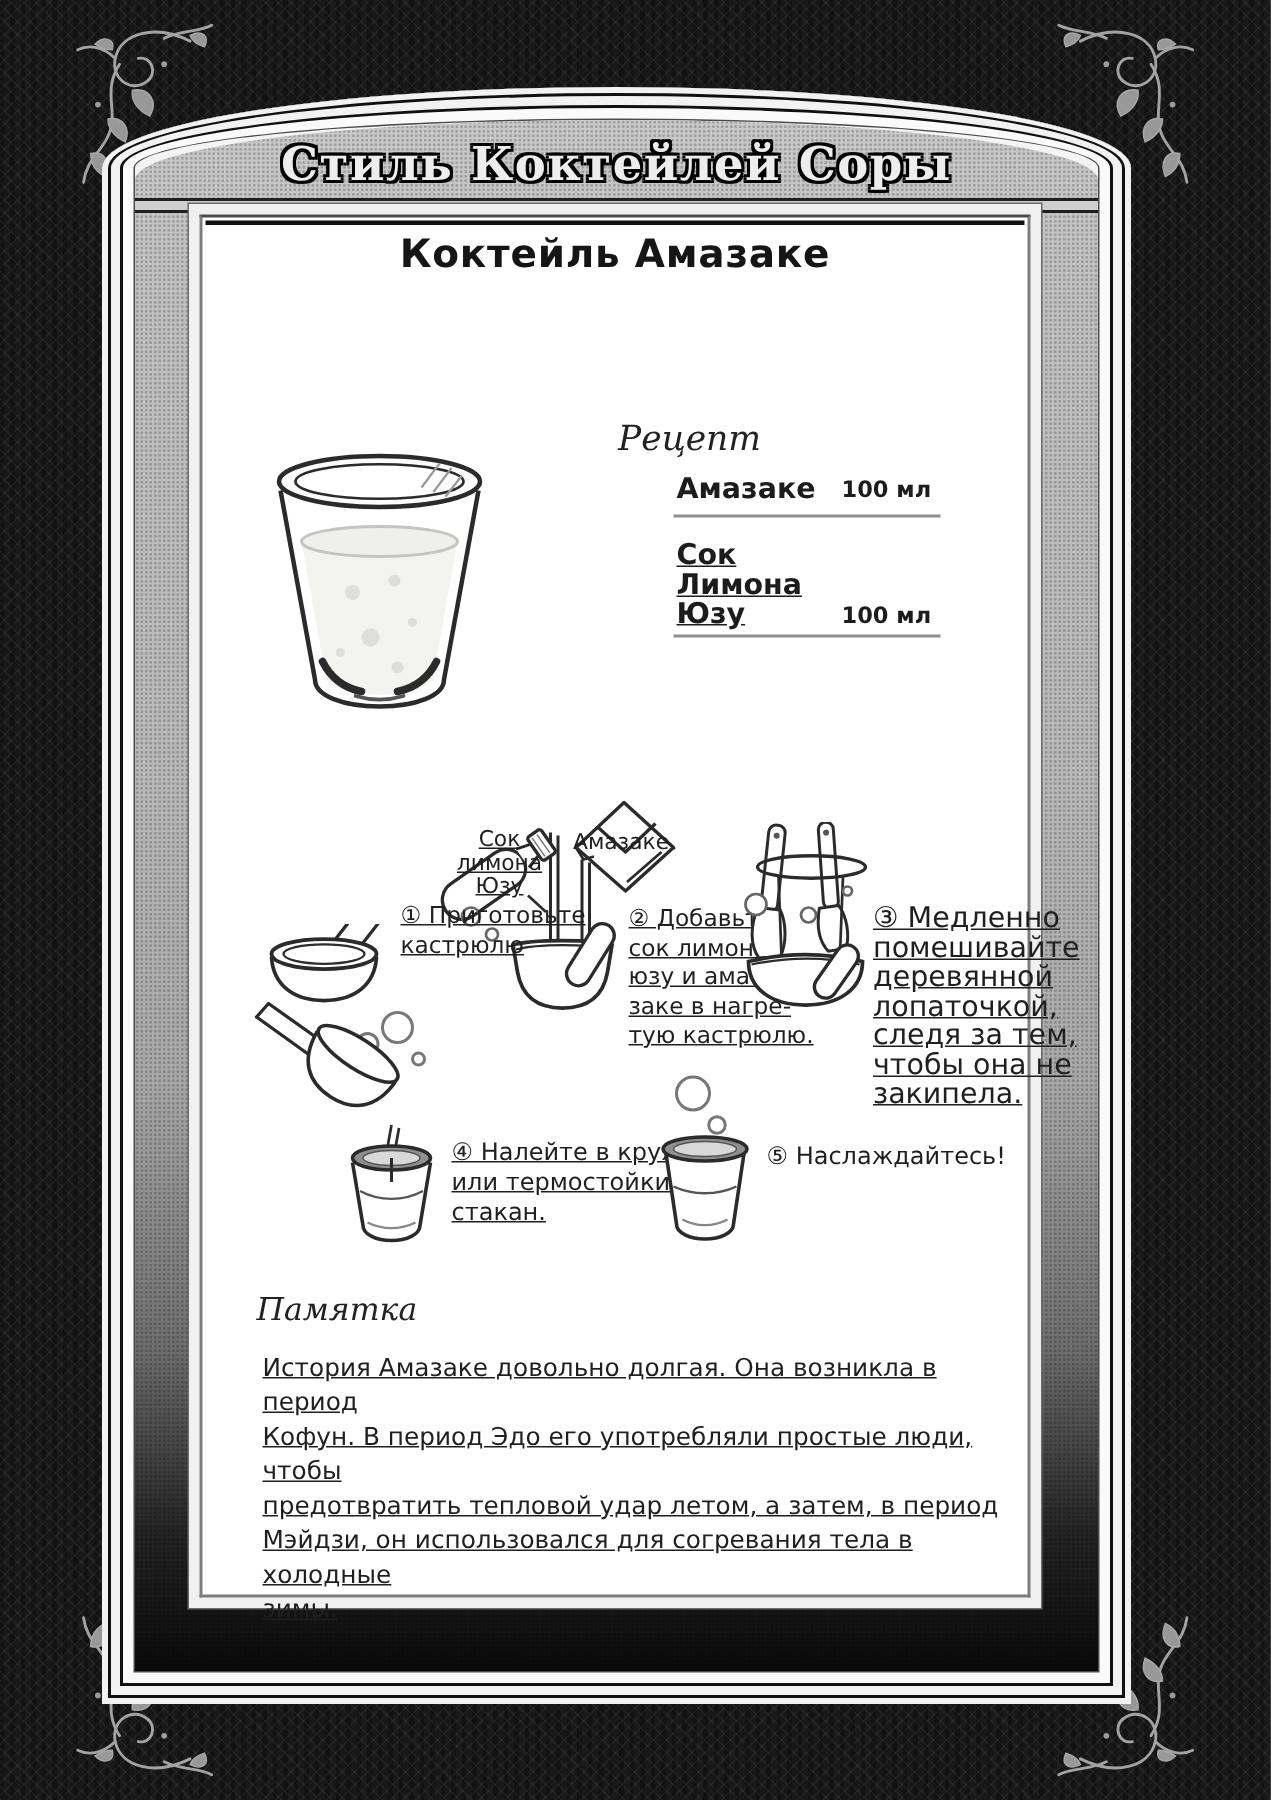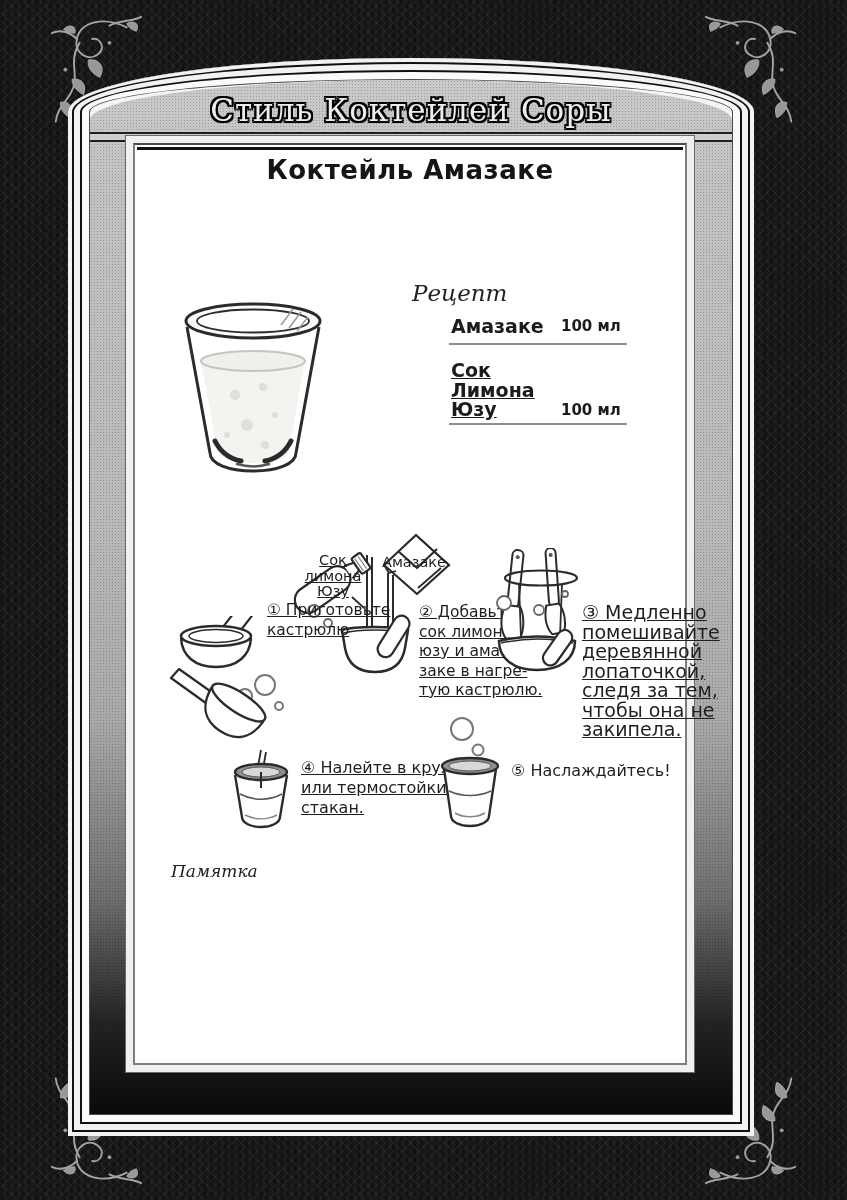--- a/index.html
+++ b/index.html
@@ -34,21 +34,21 @@
     border-radius:321px 321px 0 0 / 40px 40px 0 0;
     background-image:
       radial-gradient(rgba(0,0,0,0.22) 0.8px, transparent 1px),
       linear-gradient(180deg,#cacaca 0%,#c2c2c2 10%,#bababa 42%,#a9a9a9 62%,#6f6f6f 79%,#242424 91%,#0a0a0a 100%);
     background-size:3px 3px, 100% 100%;
     overflow:hidden;
   }
   .frame-title{
     position:absolute; top:12px; left:0; right:0; text-align:center;
     font-family:"DejaVu Serif","Liberation Serif",serif;
-    font-weight:normal; font-size:31px; letter-spacing:1px; color:#ededed;
+    font-weight:bold; font-size:31px; letter-spacing:1px; color:#ededed;
     text-shadow:-2px -2px 0 #000,2px -2px 0 #000,-2px 2px 0 #000,2px 2px 0 #000,
                 -2px 0 0 #000,2px 0 0 #000,0 -2px 0 #000,0 2px 0 #000;
   }
   .separator{
     position:absolute; top:52px; left:0; right:0; height:6px;
     border-top:2px solid #1f1f1f; border-bottom:2px solid #1f1f1f;
     background:#cfcfcf;
   }
   .page{
     position:absolute; left:43px; top:63px; width:550px; height:918px;
@@ -313,18 +313,23 @@
             <circle cx="40" cy="37" r="5.5" fill="none" stroke="#777" stroke-width="2"></circle>
             <path d="M6,56 L13,103 C13,109 22,113 32,113 C42,113 51,109 51,103 L58,56" fill="#ffffff" stroke="#2b2b2b" stroke-width="2.4"></path>
             <ellipse cx="32" cy="53" rx="28" ry="8" fill="#8f8f8f" stroke="#2b2b2b" stroke-width="2.4"></ellipse>
             <ellipse cx="32" cy="53" rx="21" ry="5" fill="#d8d8d8" stroke="#555" stroke-width="1"></ellipse>
             <path d="M11,78 C24,84 40,84 53,78" fill="none" stroke="#555" stroke-width="1.6"></path>
             <path d="M17,100 C26,105 38,105 47,100" fill="none" stroke="#888" stroke-width="1.6"></path>
           </svg>
         </div>
         <div class="abs step-text" style="left:376px; top:616px; font-size:16px;">⑤ Наслаждайтесь!</div>
 
-        <div class="abs serif-label" style="left:36px; top:716px; font-size:17px;">Памятка</div>
+        <div class="abs serif-label" style="left:36px; top:716px; font-size:21px;">Памятка</div>
+        <div class="abs memo-text preline" style="left:40px; top:755px; width:508px;">История Амазаке довольно долгая. Она возникла в период
+Кофун. В период Эдо его употребляли простые люди, чтобы
+предотвратить тепловой удар летом, а затем, в период
+Мэйдзи, он использовался для согревания тела в холодные
+зимы.</div>
 
       </div>
     </div>
   </div>
 </div>
 
 </body></html>

